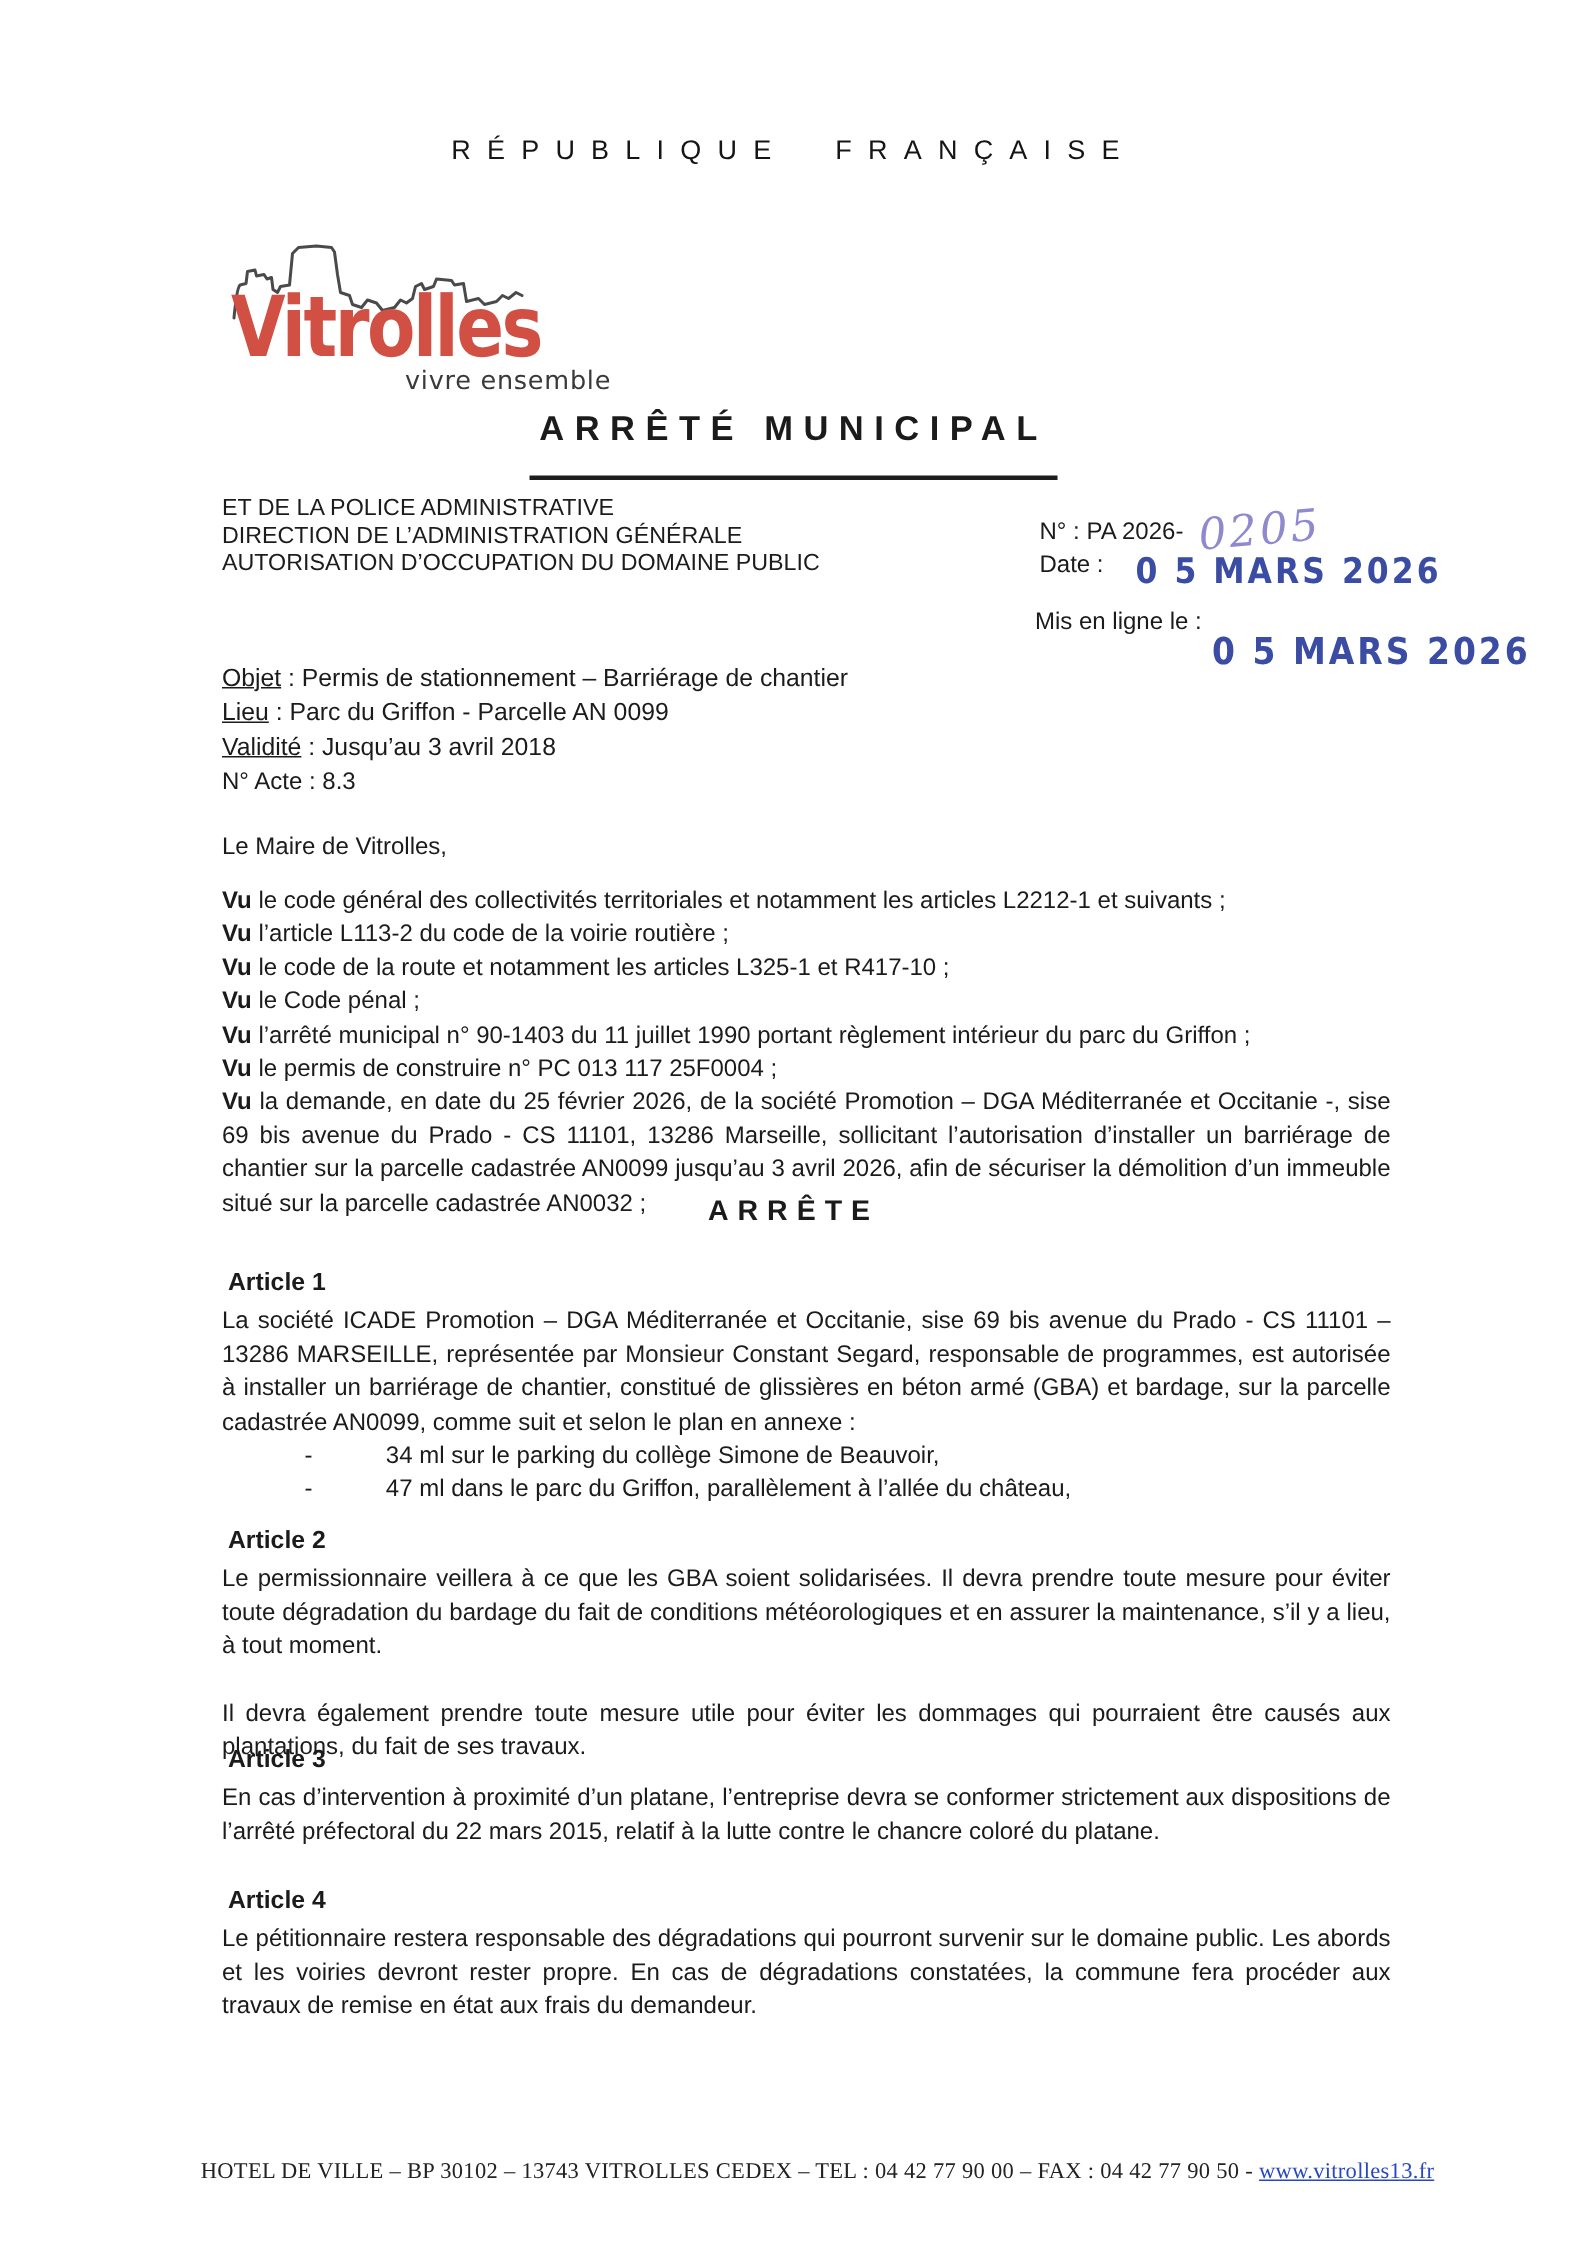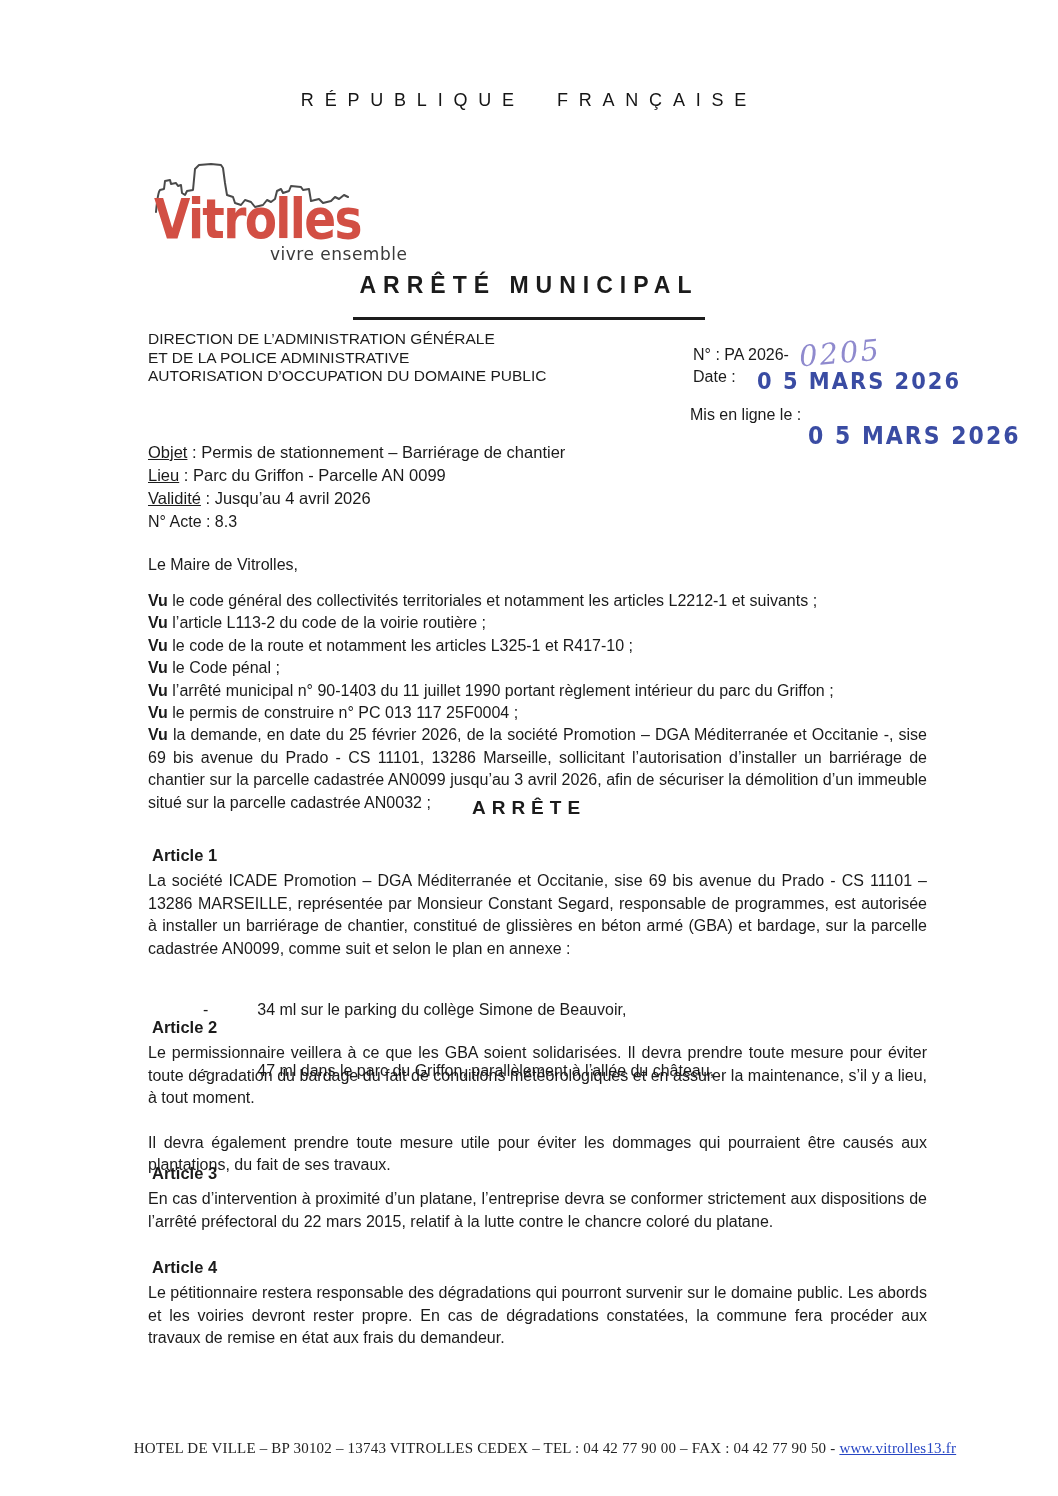--- a/index.html
+++ b/index.html
@@ -93,21 +93,21 @@
     top:797px; left:0; width:100%;
     text-align:center; font-size:19px; font-weight:bold;
     letter-spacing:6px;
   }
 
   
   .article { left:148px; width:779px; font-size:16px; line-height:22.4px; }
   .article h3 { margin:4px; font-size:16.5px; font-weight:bold; line-height:22.4px; }
   .article p { margin:0; text-align:justify; }
   .article p.gap { margin-top:22px; }
-  .article .bullet { padding-left:55px; white-space:pre-wrap; text-align:left;margin-top:39px; }
+  .article .bullet { padding-left:55px; white-space:pre-wrap; text-align:left; }
   .a1 { top:840px; }
   .a2 { top:1012px; }
   .a3 { top:1158px; }
   .a4 { top:1252px; }
 
   
   .footer {
     top:1440px; left:0; width:100%;
     text-align:center;
     font-family:"Liberation Serif", serif;
@@ -130,38 +130,38 @@
   </svg>
   <div class="name">Vitrolles</div>
   <div class="tagline">vivre ensemble</div>
 </div>
 
 <div class="abs title-wrap">
   <span class="title">ARRÊTÉ MUNICIPAL</span>
 </div>
 
 <div class="abs direction">
+  <div>ET DE LA POLICE ADMINISTRATIVE</div>
   <div>DIRECTION DE L’ADMINISTRATION GÉNÉRALE</div>
-  <div>ET DE LA POLICE ADMINISTRATIVE</div>
   <div>AUTORISATION D’OCCUPATION DU DOMAINE PUBLIC</div>
 </div>
 
 <div class="abs meta">
   <span class="lbl numero-label">N° : PA 2026-</span>
   <span class="numero-hand">0205</span>
   <span class="lbl date-label">Date :</span>
   <span class="stamp stamp1">0 5 MARS 2026</span>
   <span class="lbl online-label">Mis en ligne le :</span>
   <span class="stamp stamp2">0 5 MARS 2026</span>
 </div>
 
 <div class="abs subject">
   <div class="b"><span class="u">Objet</span><span> : Permis de stationnement – Barriérage de chantier</span></div>
   <div class="b"><span class="u">Lieu</span><span> : Parc du Griffon - Parcelle AN 0099</span></div>
-  <div class="b"><span class="u">Validité</span><span> : Jusqu’au 4 avril 2026</span></div>
+  <div class="b"><span class="u">Validité</span><span> : Jusqu’au 3 avril 2018</span></div>
   <div class="acte">N° Acte : 8.3</div>
 </div>
 
 <div class="abs salutation">Le Maire de Vitrolles,</div>
 
 <div class="abs vu">
   <p><b>Vu</b><span> le code général des collectivités territoriales et notamment les articles L2212-1 et suivants ;</span></p>
   <p><b>Vu</b><span> l’article L113-2 du code de la voirie routière ;</span></p>
   <p><b>Vu</b><span> le code de la route et notamment les articles L325-1 et R417-10 ;</span></p>
   <p><b>Vu</b><span> le Code pénal ;</span></p>

